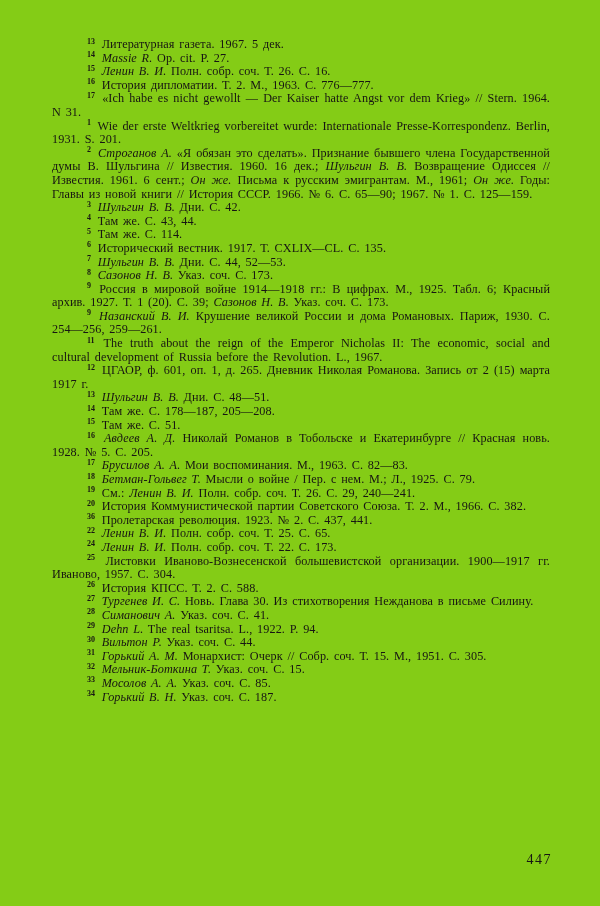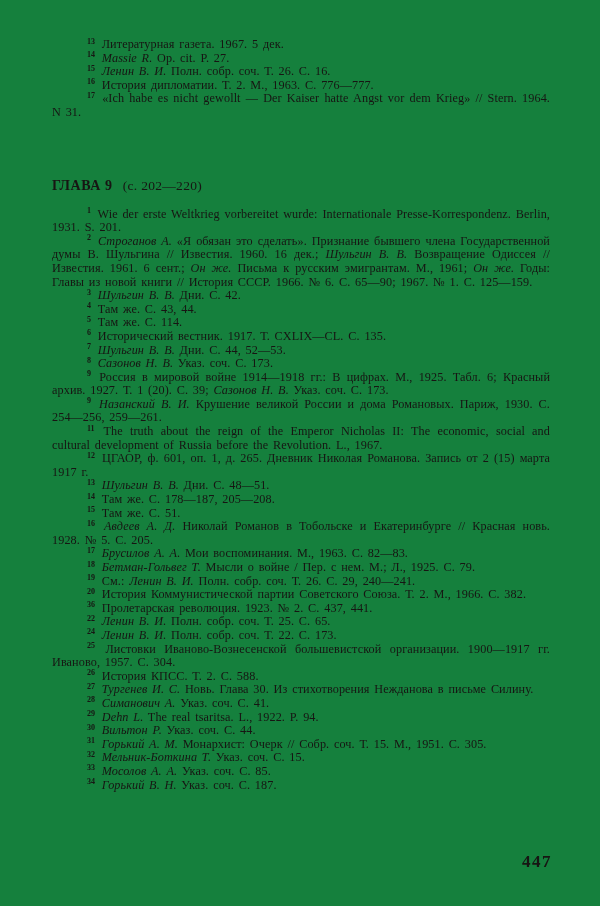--- a/index.html
+++ b/index.html
@@ -1,19 +1,19 @@
 <!DOCTYPE html>
 <html><head>
 <meta charset="utf-8">
 <style>
   html, body { margin:0; padding:0; background:#e8e8e6; }
   .page {
     width:600px; height:906px;
     margin:0 auto;
-    background:#15803d;
+    background:#84cc16;
     position:relative;
     overflow:hidden;
     font-family:"Liberation Serif","DejaVu Serif",serif;
     color:#171513;
   }
   .content {
     position:absolute;
     left:52px; top:38px;
     width:498px;
   }
@@ -48,43 +48,39 @@
   .ch-pages {
     font-weight:normal;
     letter-spacing:0.3px;
     margin-left:6px;
     font-size:13.5px;
   }
   .page-number {
     position:absolute;
     top:852px;
     right:48px;
-    font-size:17px;
-    font-weight:bold;
+    font-size:14px;
+    font-weight:normal;
     letter-spacing:1.5px;
   }
 </style>
 </head>
 <body>
 
 <div class="page">
   <div class="content">
 
     <section class="notes">
         <p class="note"><sup class="note-num">13</sup> <span>Литературная газета. 1967. 5 дек.</span></p>
         <p class="note"><sup class="note-num">14</sup> <i>Massie R.</i><span> Op. cit. P. 27.</span></p>
         <p class="note"><sup class="note-num">15</sup> <i>Ленин В. И.</i><span> Полн. собр. соч. Т. 26. С. 16.</span></p>
         <p class="note"><sup class="note-num">16</sup> <span>История дипломатии. Т. 2. М., 1963. С. 776—777.</span></p>
         <p class="note"><sup class="note-num">17</sup> <span>«Ich habe es nicht gewollt — Der Kaiser hatte Angst vor dem Krieg» // Stern. 1964. N 31.</span></p>
       </section>
 
-    <h2 class="chapter-heading">
-      <span class="ch-title">ГЛАВА 9</span>
-      <span class="ch-pages">(с. 202—220)</span>
-    </h2>
 
     <section class="notes">
         <p class="note"><sup class="note-num">1</sup> <span>Wie der erste Weltkrieg vorbereitet wurde: Internationale Presse-Korrespondenz. Berlin, 1931. S. 201.</span></p>
         <p class="note"><sup class="note-num">2</sup> <i>Строганов А.</i><span> «Я обязан это сделать». Признание бывшего члена Государственной думы В. Шульгина // Известия. 1960. 16 дек.; </span><i>Шульгин В. В.</i><span> Возвращение Одиссея // Известия. 1961. 6 сент.; </span><i>Он же.</i><span> Письма к русским эмигрантам. М., 1961; </span><i>Он же.</i><span> Годы: Главы из новой книги // История СССР. 1966. № 6. С. 65—90; 1967. № 1. С. 125—159.</span></p>
         <p class="note"><sup class="note-num">3</sup> <i>Шульгин В. В.</i><span> Дни. С. 42.</span></p>
         <p class="note"><sup class="note-num">4</sup> <span>Там же. С. 43, 44.</span></p>
         <p class="note"><sup class="note-num">5</sup> <span>Там же. С. 114.</span></p>
         <p class="note"><sup class="note-num">6</sup> <span>Исторический вестник. 1917. Т. CXLIX—CL. С. 135.</span></p>
         <p class="note"><sup class="note-num">7</sup> <i>Шульгин В. В.</i><span> Дни. С. 44, 52—53.</span></p>
         <p class="note"><sup class="note-num">8</sup> <i>Сазонов Н. В.</i><span> Указ. соч. С. 173.</span></p>

